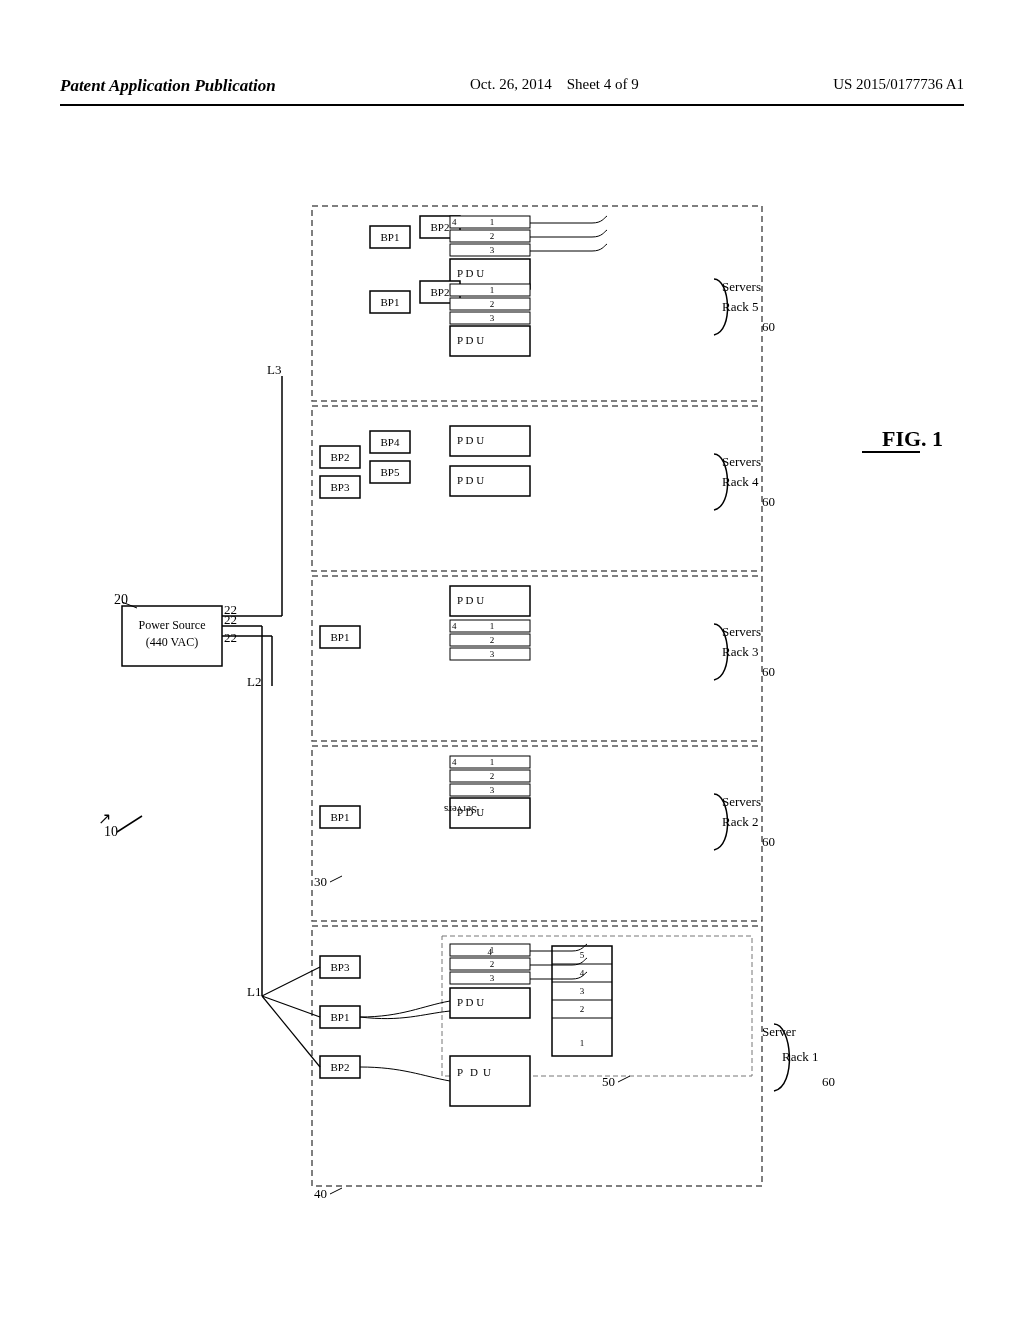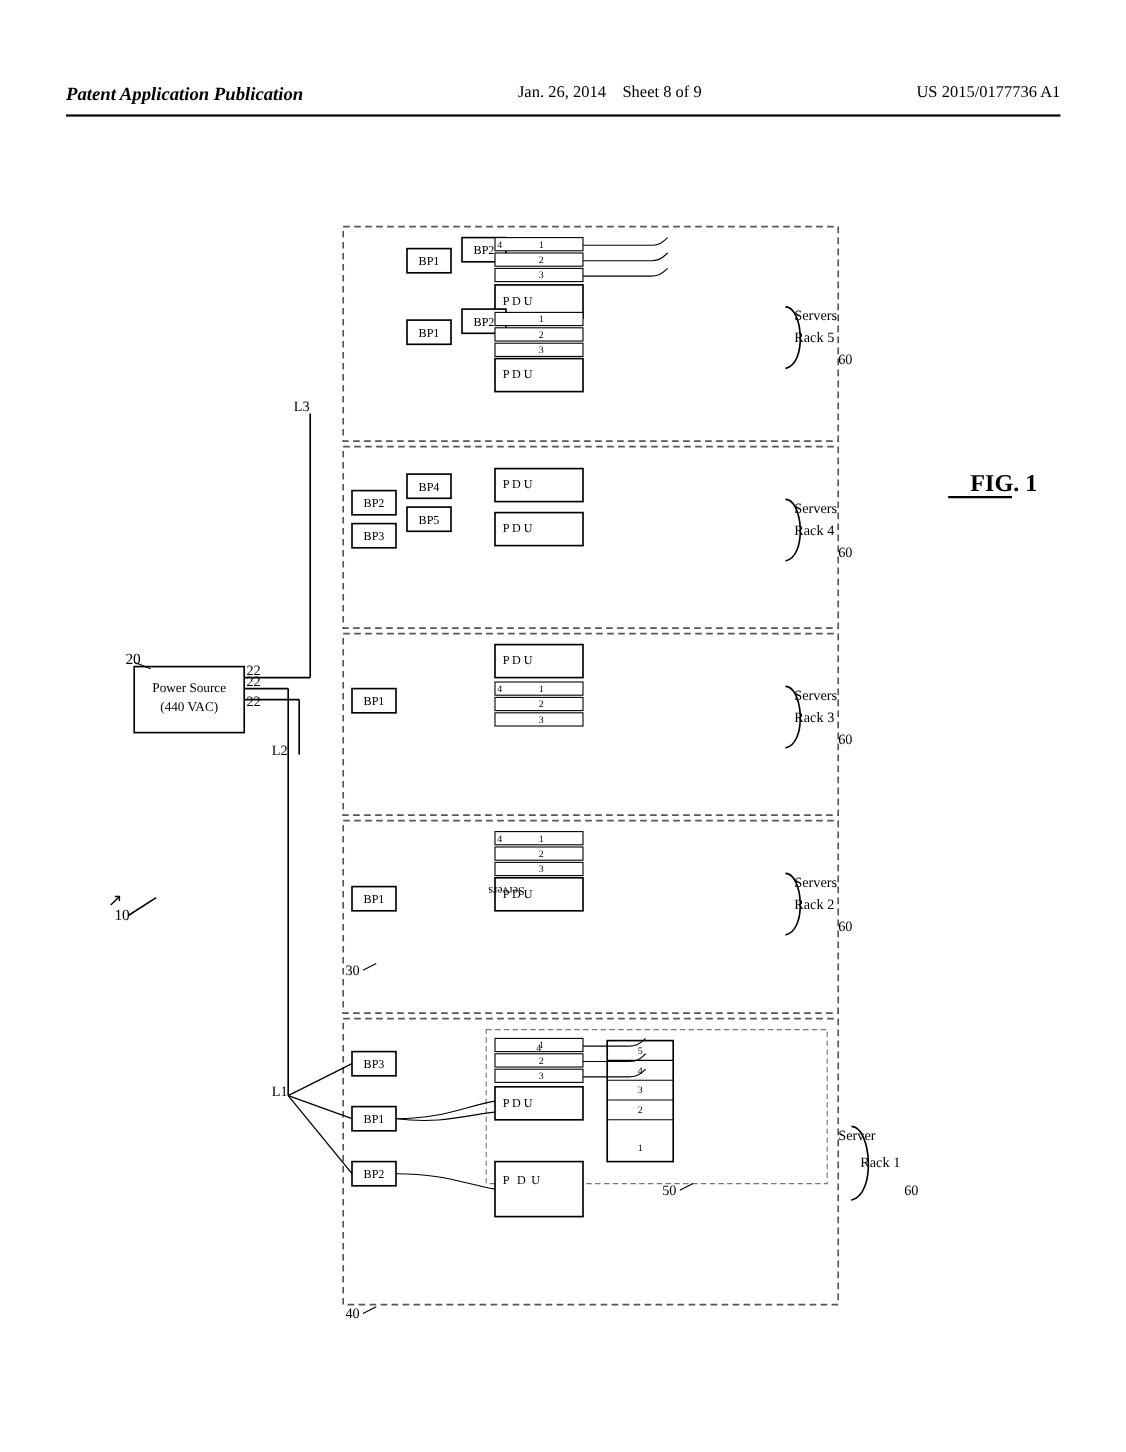--- a/index.html
+++ b/index.html
@@ -54,22 +54,22 @@
       height: 100%;
     }
   </style>
 </head>
 <body>
 
 <div class="page">
   <div class="header">
     <div class="header-left">Patent Application Publication</div>
     <div class="header-center">
-      <span>Jan. 26, 2014</span>&nbsp;&nbsp;&nbsp;
-      <span>Sheet 8 of 9</span>
+      <span>Oct. 26, 2014</span>&nbsp;&nbsp;&nbsp;
+      <span>Sheet 4 of 9</span>
     </div>
     <div class="header-right">US 2015/0177736 A1</div>
   </div>
 
   <div class="diagram-area">
     <svg viewBox="0 0 900 1150" xmlns="http://www.w3.org/2000/svg">
 
       <text x="820" y="320" font-size="22" font-weight="bold" font-family="Times New Roman">FIG. 1</text>
       <line x1="800" y1="326" x2="858" y2="326" stroke="black" stroke-width="2"></line>
 

